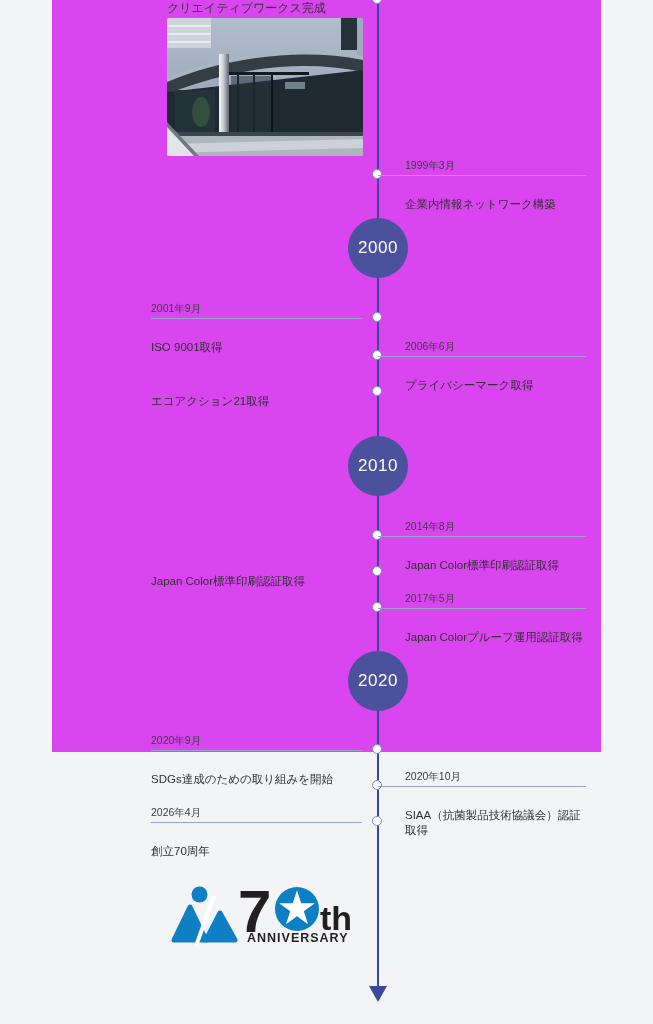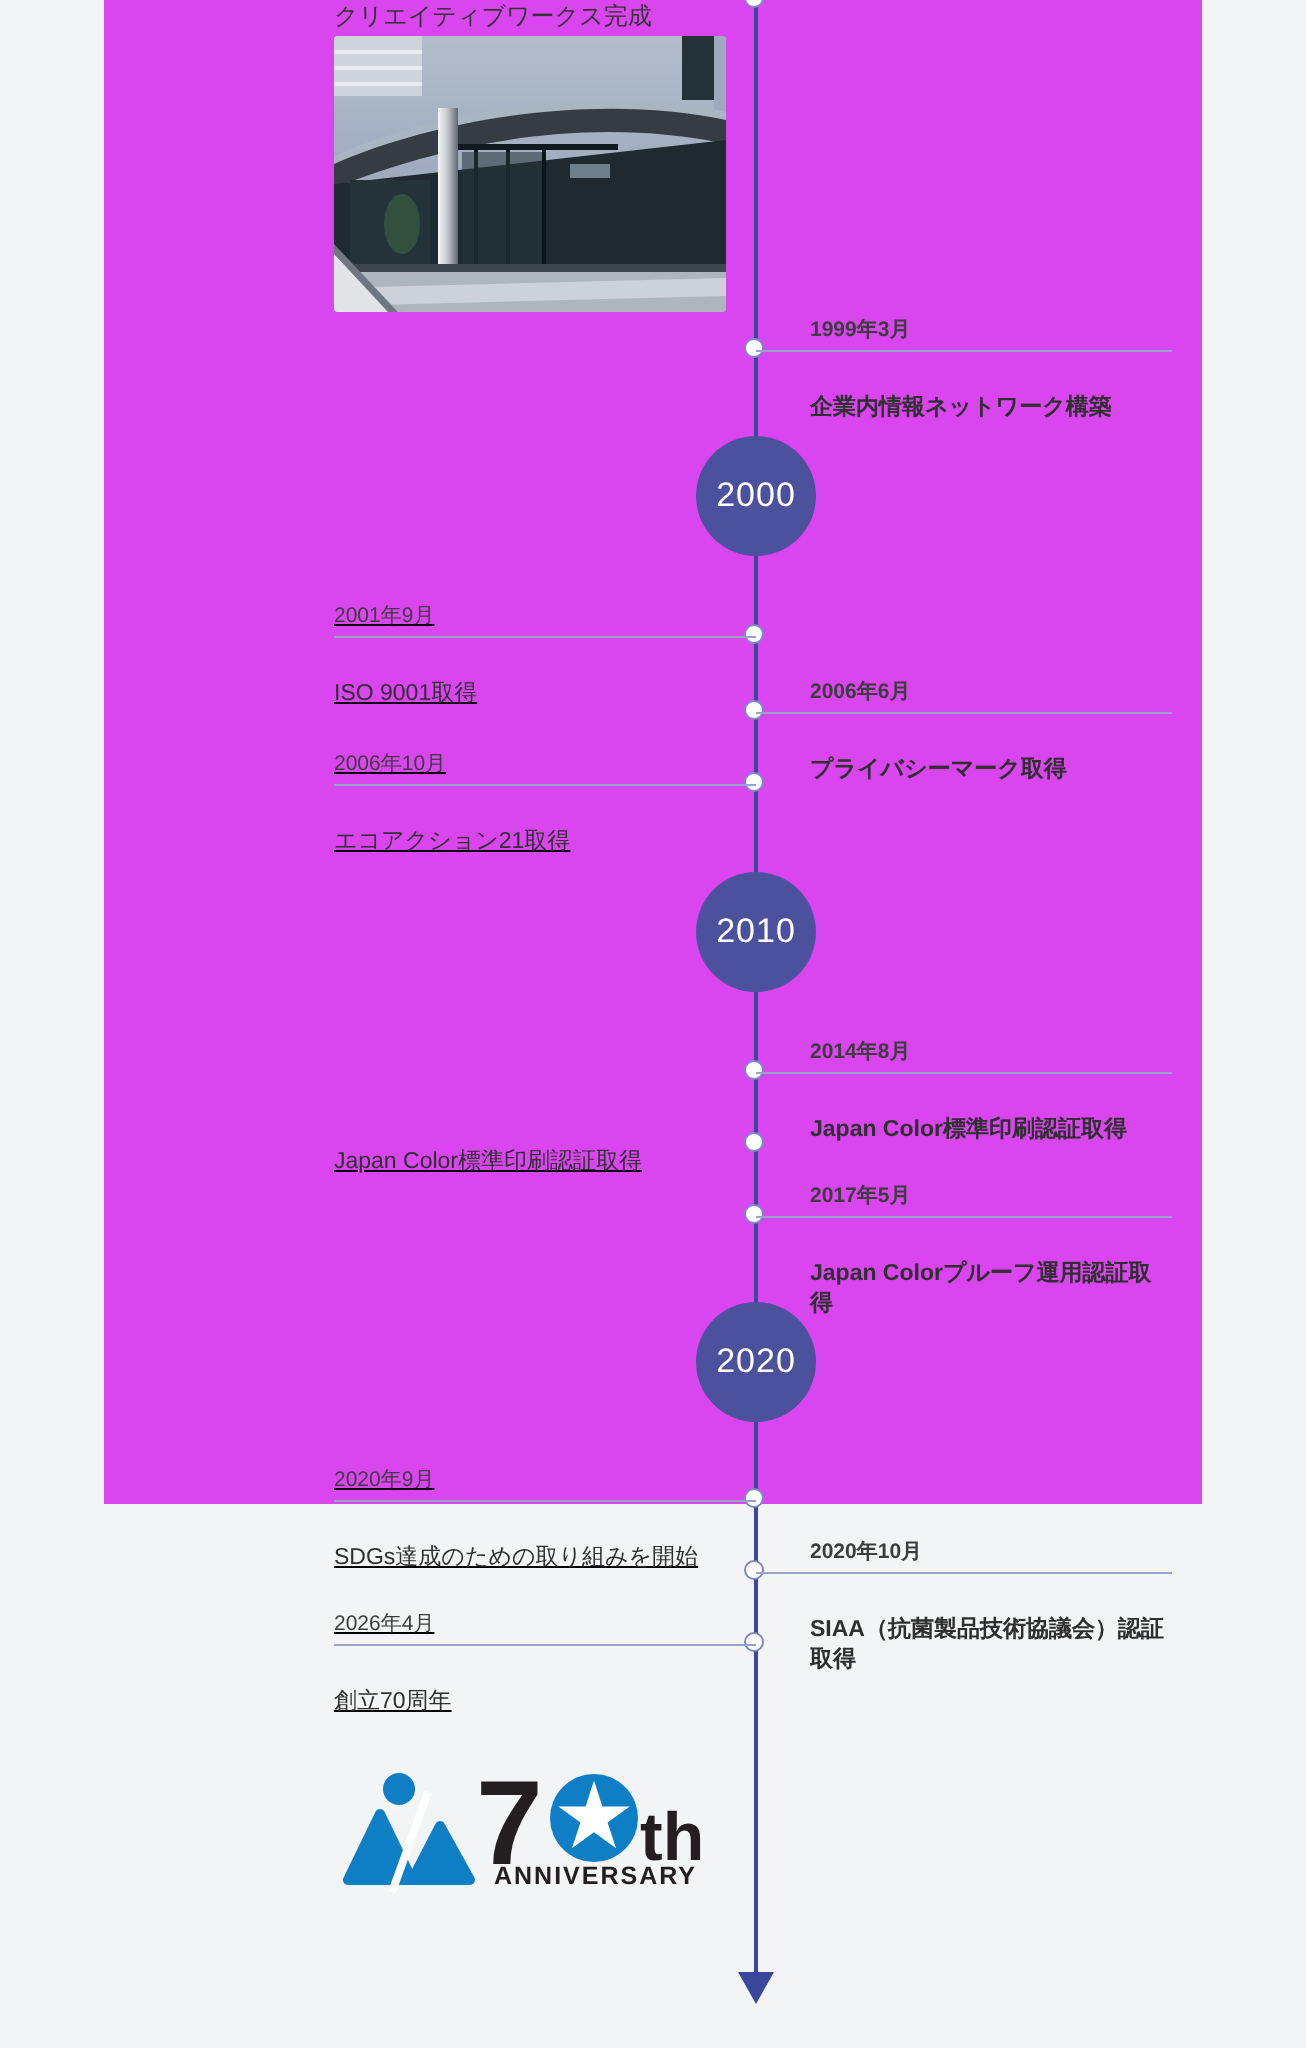--- a/index.html
+++ b/index.html
@@ -17,22 +17,22 @@
 
   .decade{position:absolute;left:296px;width:60px;height:60px;border-radius:50%;
           background:#4b519c;color:#ffffff;font-weight:normal;font-size:17px;
           display:flex;align-items:center;justify-content:center;letter-spacing:.5px;}
 
   .entry{position:absolute;}
   .entry .date{height:19px;line-height:19px;border-bottom:1px solid #99a1cc;
                font-size:10.5px;color:#3d3d3d;}
   .entry .desc{margin-top:21px;font-size:11.5px;color:#2f2f2f;line-height:15px;}
   .entry.right{left:326px;width:208px;}
-  .entry.right .date,.entry.right .desc{padding-left:27px;font-weight:bold;}
-  .entry.left{left:115px;width:211px;text-decoration:underline;}
+  .entry.right .date,.entry.right .desc{padding-left:27px;}
+  .entry.left{left:99px;width:211px;}
 
   .top-title{position:absolute;left:115px;top:1px;font-size:12px;color:#333;line-height:14px;}
   .photo{position:absolute;left:115px;top:18px;width:196px;height:138px;border-radius:2px;overflow:hidden;}
   .photo svg{display:block;}
 
   .logo{position:absolute;left:118px;top:884px;width:192px;height:64px;}
 </style>
 </head>
 <body>
 
@@ -111,21 +111,20 @@
     </div>
     <div class="entry left" style="top:299px">
       <div class="date">2001年9月</div>
       <div class="desc">ISO 9001取得</div>
     </div>
     <div class="entry right" style="top:337px">
       <div class="date">2006年6月</div>
       <div class="desc">プライバシーマーク取得</div>
     </div>
     <div class="entry left" style="top:373px">
-      <div class="date">2006年10月</div>
       <div class="desc">エコアクション21取得</div>
     </div>
     <div class="entry right" style="top:517px">
       <div class="date">2014年8月</div>
       <div class="desc">Japan Color標準印刷認証取得</div>
     </div>
     <div class="entry left" style="top:553px">
       <div class="desc">Japan Color標準印刷認証取得</div>
     </div>
     <div class="entry right" style="top:589px">

